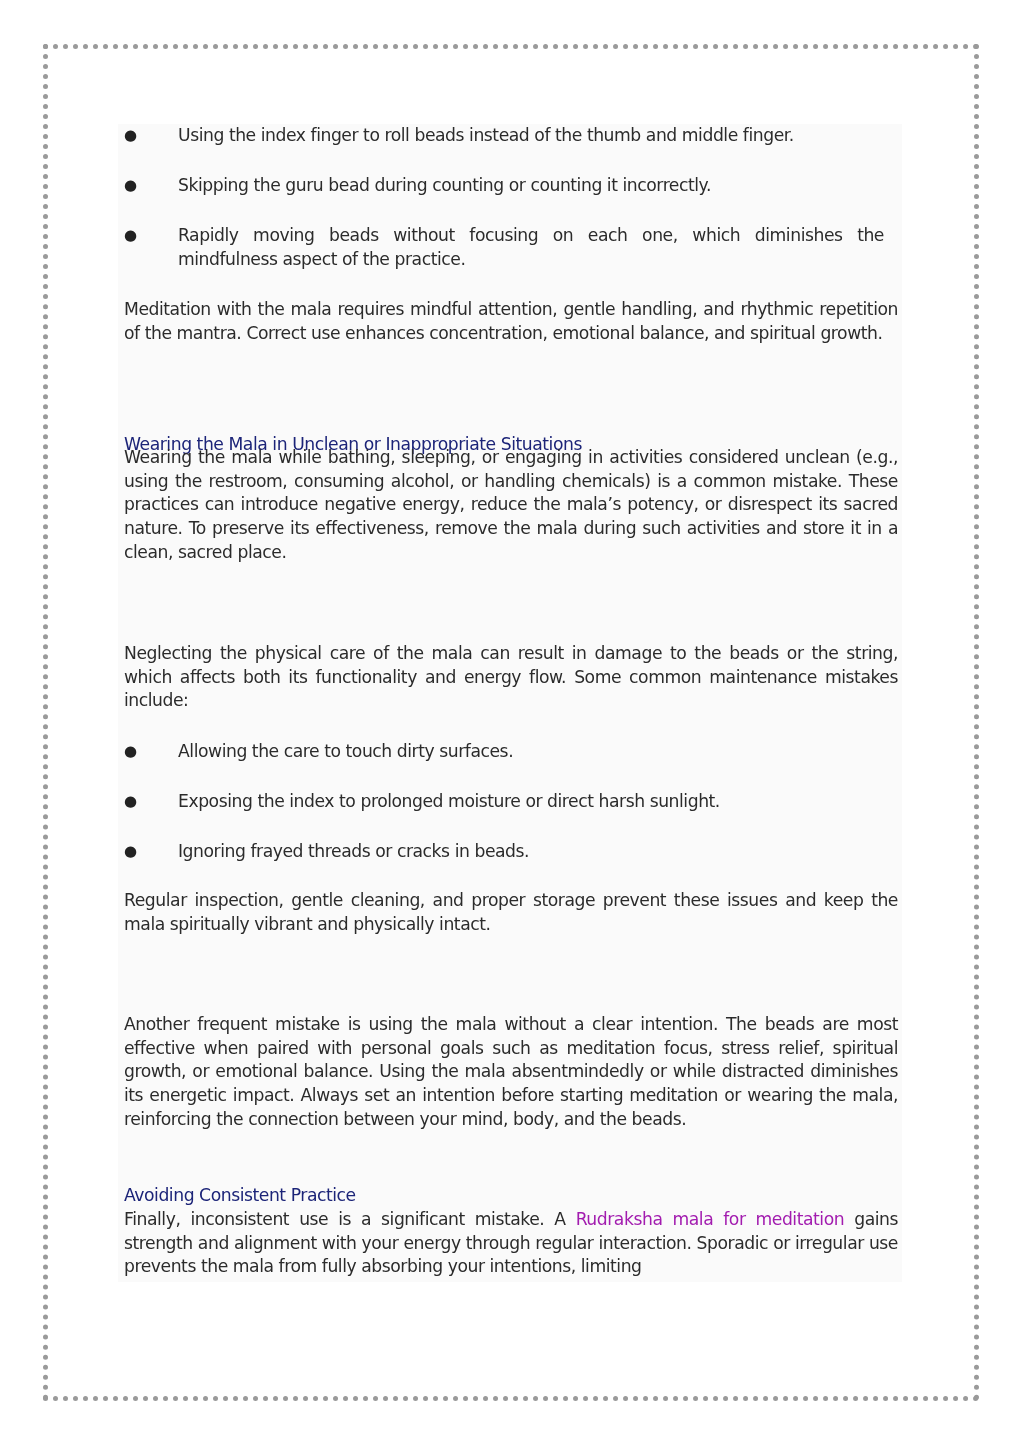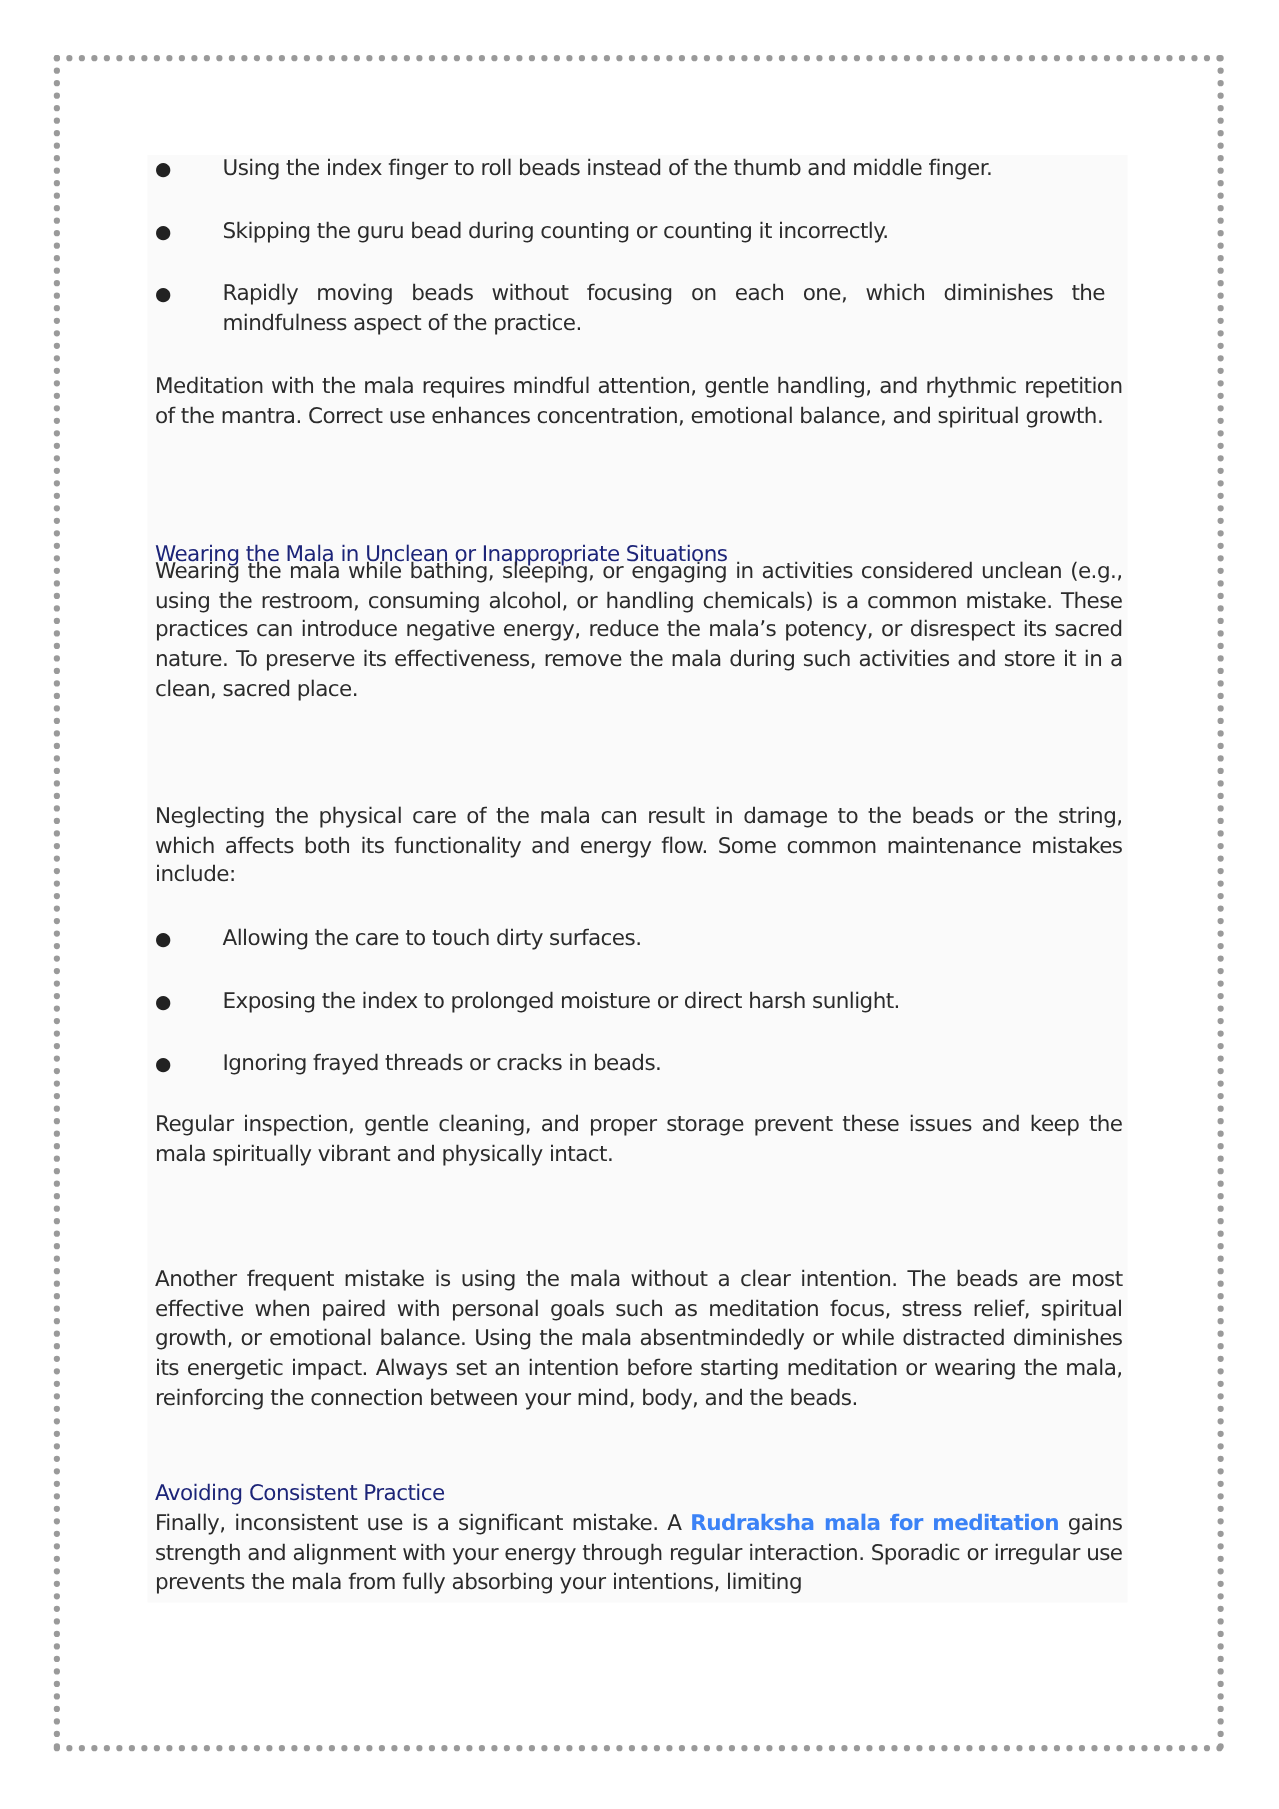--- a/index.html
+++ b/index.html
@@ -15,21 +15,21 @@
     font-family:"DejaVu Sans", sans-serif;
     font-size:17.2px; line-height:23.7px; color:#2b2b2b;
     letter-spacing:-0.45px;
   }
   .block { position:absolute; left:6px; width:774px; }
   .bullet { display:flex; }
   .bullet .dot { width:18px; flex:none; font-size:15px; color:#222; }
   .bullet .txt { flex:1;margin-left:36px; }
   .para { text-align:justify; }
   .heading { color:#1c2478; }
-  b { font-weight:bold; color:#3b82f6; }
+  b { font-weight:normal; color:#a21caf; }
 </style>
 </head>
 <body>
 
 <div class="frame"></div>
 
 <div class="content">
 
   <div class="block bullet" style="top:0px;">
     <span class="dot">●</span>

